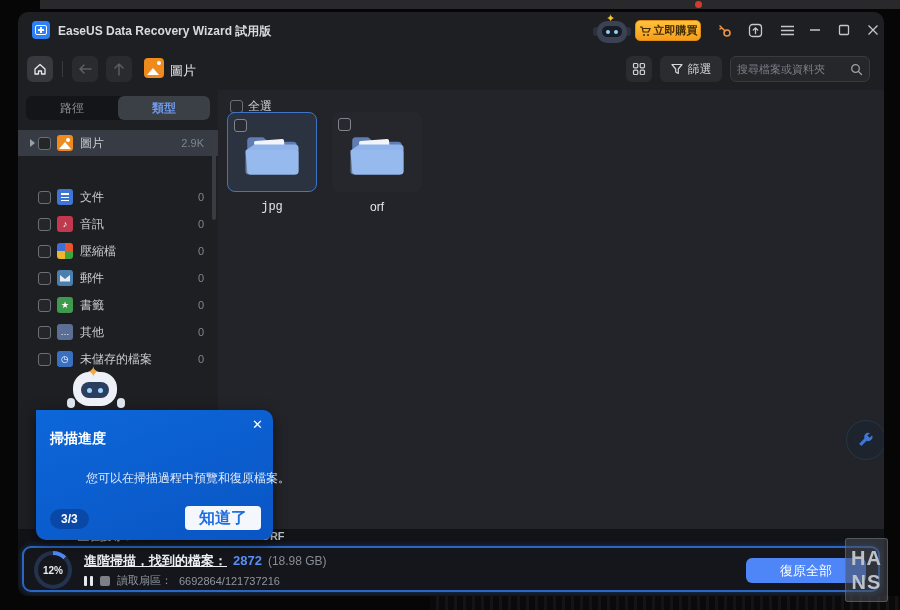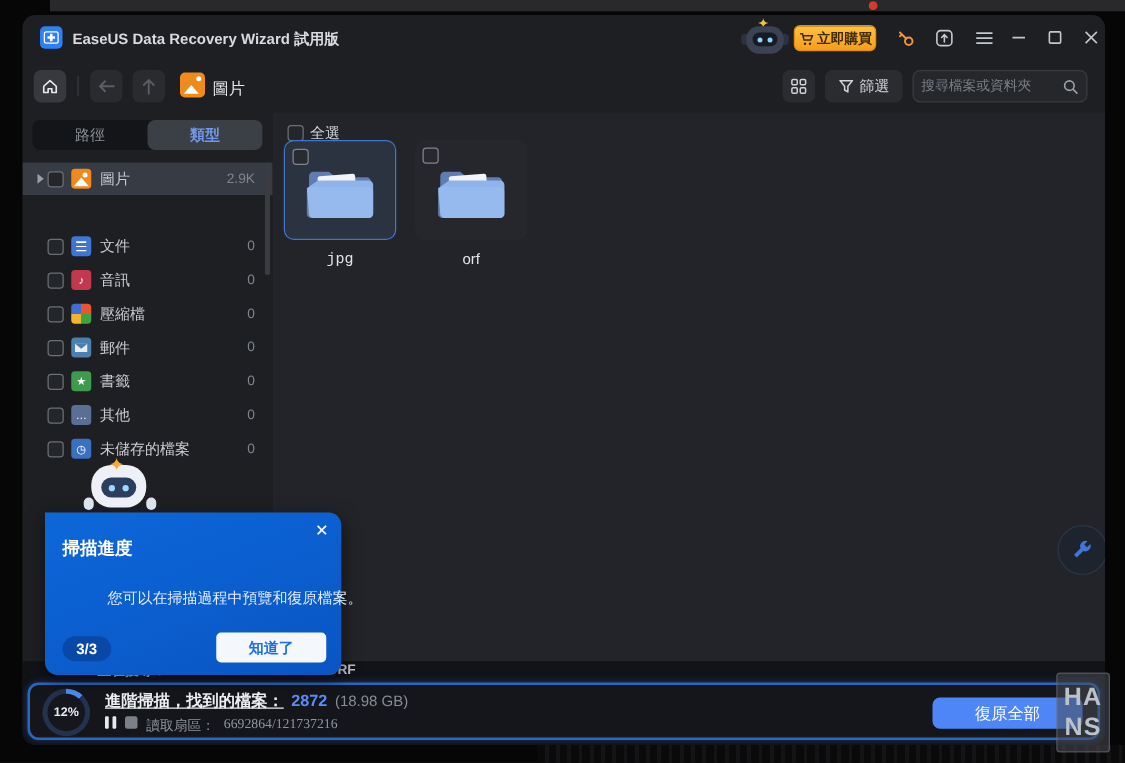--- a/index.html
+++ b/index.html
@@ -119,21 +119,21 @@
     background:#14161b; box-shadow:0 0 6px rgba(43,102,194,.45); }
   #progress-ring { left:16px; top:539px; width:38px; height:38px; border-radius:50%;
     background:conic-gradient(#4f8af7 0deg 43deg,#23324d 43deg 360deg); }
   #progress-inner { position:absolute; left:4px; top:4px; width:30px; height:30px; border-radius:50%;
     background:#15171c; display:flex; align-items:center; justify-content:center;
     font-size:10px; font-weight:bold; color:#e8ecf2; }
   #scan-line1 { left:66px; top:540px; display:flex; align-items:baseline; gap:6px; }
   #scan-label { font-size:13px; font-weight:bold; color:#eceef2;text-decoration:underline; }
   #found-count { font-size:13px; font-weight:bold; color:#5b8df5; }
   #found-size { font-size:12px; color:#878c95; }
-  #scan-line2 { left:66px; top:561px; display:flex; gap:7px;font-family:Liberation Serif, serif; }
+  #scan-line2 { left:66px; top:561px; display:flex; align-items:center; gap:7px; }
   .pbar { width:3px; height:10px; background:#e6e9ee; border-radius:1px; }
   #pause-button { display:flex; gap:3px; }
   #stop-button { width:10px; height:10px; background:#7a7f88; border-radius:2px; }
   #sector-label,#sector-value { font-size:11px; color:#9096a0; }
   #recover-button { left:728px; top:546px; width:120px; height:25px; border-radius:6px; background:#4e86f7;
     display:flex; align-items:center; justify-content:center; font-size:13px; color:#fff; }
 
   
   #wrench-fab { left:828px; top:408px; width:40px; height:40px; border-radius:50%;
     background:#1d242e; border:1px solid #2a3half4; border:1px solid #2a3644;
@@ -141,23 +141,23 @@
 
   
   #popup { left:18px; top:398px; width:237px; height:130px; z-index:5;
     background:linear-gradient(160deg,#0d67d9,#0a55c4); border-radius:0 10px 10px 10px;
     box-shadow:0 4px 14px rgba(0,0,0,.5); }
   #popup-close { position:absolute; right:10px; top:7px; color:#fff; font-size:13px; }
   #popup-title { position:absolute; left:14px; top:20px; font-size:14px; font-weight:bold; color:#fff; }
   #popup-body { position:absolute; left:14px; top:60px; width:210px; font-size:12px; color:#e2ecfb;margin-left:36px; }
   #popup-step { position:absolute; left:14px; bottom:11px; background:#0a48a8; border-radius:11px;
     padding:3px 11px; font-size:12px; font-weight:bold; color:#fff; }
-  #popup-ok { position:absolute; right:12px; bottom:10px; width:88px; height:24px; background:#f4f7fb;
+  #popup-ok { position:absolute; right:12px; bottom:10px; width:76px; height:24px; background:#f4f7fb;
     border-radius:4px; display:flex; align-items:center; justify-content:center;
-    font-size:12px; font-weight:bold; color:#1f6fe0; }
+    font-size:16px; font-weight:bold; color:#1f6fe0; }
 
   
   #popup-mascot { left:45px; top:352px; width:66px; height:48px; z-index:6; }
   .pm-head { position:absolute; left:10px; top:8px; width:44px; height:34px; border-radius:16px; background:#edf1f7; }
   .pm-visor { position:absolute; left:18px; top:18px; width:28px; height:16px; border-radius:9px; background:#2c3e5e; }
   .pm-eye { position:absolute; top:24px; width:5px; height:5px; border-radius:50%; background:#9fd8ff; }
   .pm-star { position:absolute; left:24px; top:-1px; color:#f5a93c; font-size:15px; }
   .pm-arm { position:absolute; top:34px; width:8px; height:10px; border-radius:4px; background:#dde3ec; }
 
   

